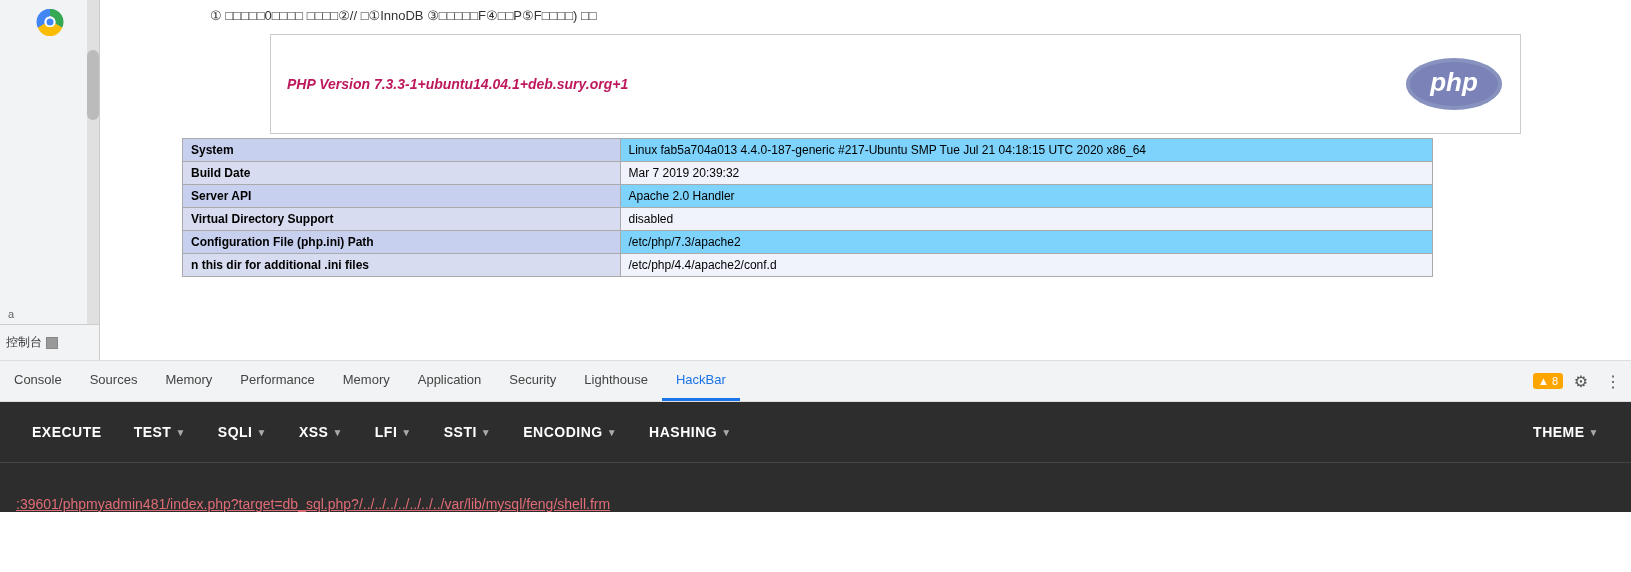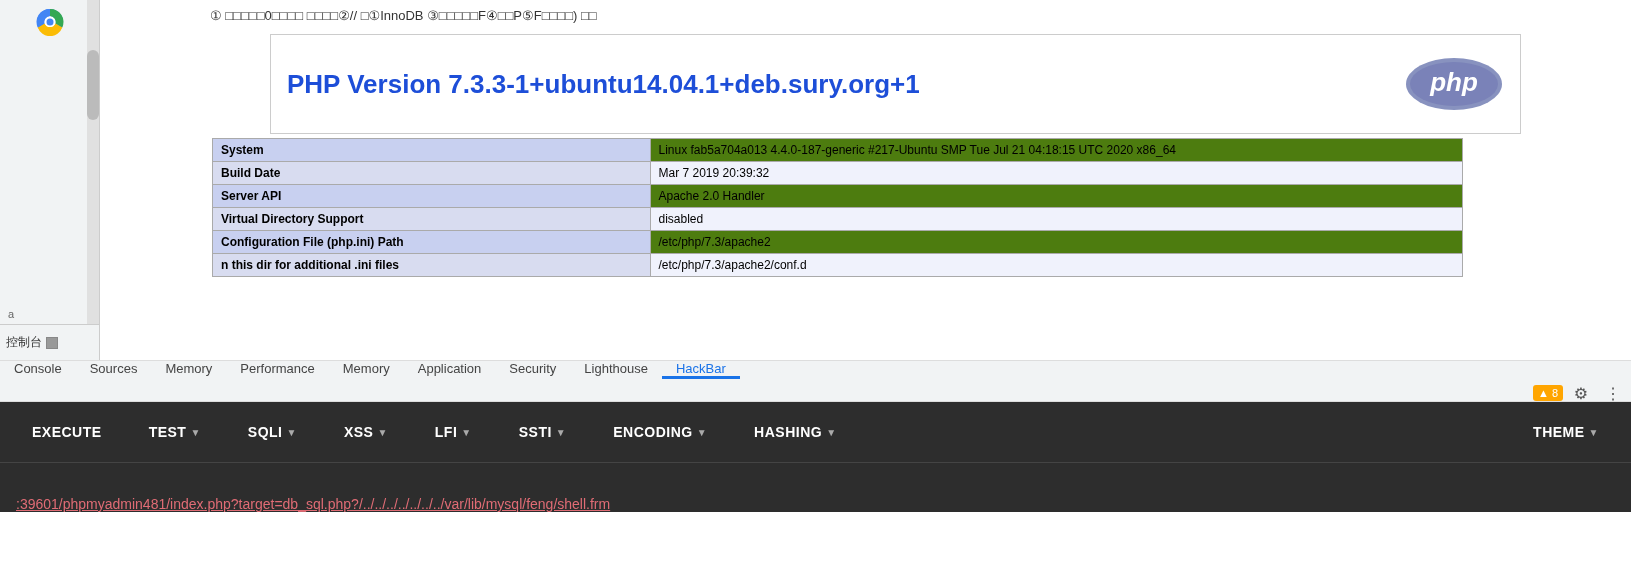--- a/index.html
+++ b/index.html
@@ -19,50 +19,51 @@
       margin: 4px 110px 4px 170px;
       border: 1px solid #ccc;
       padding: 10px 16px;
       display: flex;
       align-items: center;
       justify-content: space-between;
       min-height: 100px;
     }
 
     .php-version-text {
-      font-size: 26px;
+      font-size: 14px;
       font-weight: bold;
-      color: #1d4ed8;
+      color: #be185d;
+      font-style: italic;
     }
 
     
     .php-logo-container {
       display: flex;
       align-items: center;
       justify-content: center;
     }
 
     
     .info-table {
-      margin: 4px 110px 0 112px;
+      margin: 4px 110px 0 82px;
       border-collapse: collapse;
       width: calc(100% - 280px);
       font-size: 12px;
     }
 
     .info-table tr td:first-child {
       background: #c8d0f0;
       font-weight: bold;
       padding: 4px 8px;
       width: 35%;
       border: 1px solid #aaa;
     }
 
     .info-table tr td:last-child {
-      background: #4d7c0f;
+      background: #7dd3fc;
       padding: 4px 8px;
       border: 1px solid #aaa;
     }
 
     .info-table tr:nth-child(even) td:first-child {
       background: #d8dcf0;
     }
 
     .info-table tr:nth-child(even) td:last-child {
       background: #f0f2fc;
@@ -74,21 +75,20 @@
       top: 360px;
       left: 0;
       width: 1631px;
       height: 42px;
       background: #f1f3f4;
       border-top: 1px solid #ddd;
       border-bottom: 1px solid #ddd;
       display: flex;
       align-items: stretch;
       font-size: 13px;
-      flex-direction: column;
     }
 
     .tab-item {
       padding: 0 14px;
       display: flex;
       align-items: center;
       cursor: pointer;
       color: #444;
       border-bottom: 3px solid transparent;
       white-space: nowrap;
@@ -309,21 +309,21 @@
           <tr>
             <td>Virtual Directory Support</td>
             <td>disabled</td>
           </tr>
           <tr>
             <td>Configuration File (php.ini) Path</td>
             <td>/etc/php/7.3/apache2</td>
           </tr>
           <tr>
             <td>n this dir for additional .ini files</td>
-            <td>/etc/php/7.3/apache2/conf.d</td>
+            <td>/etc/php/4.4/apache2/conf.d</td>
           </tr>
         </tbody>
     </table>
   </div>
 </div>
 
 <div class="devtools-tabs">
   <div id="tabs-container" style="display:flex;align-items:stretch;">
       <div class="tab-item">Console</div>
       <div class="tab-item">Sources</div>
@@ -342,21 +342,21 @@
     <div class="icon-btn">
       <span>⚙</span>
     </div>
     <div class="icon-btn">
       <span>⋮</span>
     </div>
   </div>
 </div>
 
 <div class="hackbar-toolbar">
-  <div id="hackbar-buttons" style="display:flex;align-items:flex-end;width:100%;gap:15px;">
+  <div id="hackbar-buttons" style="display:flex;align-items:flex-end;width:100%;">
       <div class="hack-btn">EXECUTE</div>
       <div class="hack-btn">TEST<span class="arrow">▼</span></div>
       <div class="hack-btn">SQLI<span class="arrow">▼</span></div>
       <div class="hack-btn">XSS<span class="arrow">▼</span></div>
       <div class="hack-btn">LFI<span class="arrow">▼</span></div>
       <div class="hack-btn">SSTI<span class="arrow">▼</span></div>
       <div class="hack-btn">ENCODING<span class="arrow">▼</span></div>
       <div class="hack-btn">HASHING<span class="arrow">▼</span></div>
       <div class="hack-btn" style="margin-left: auto;">THEME<span class="arrow">▼</span></div>
     </div>

